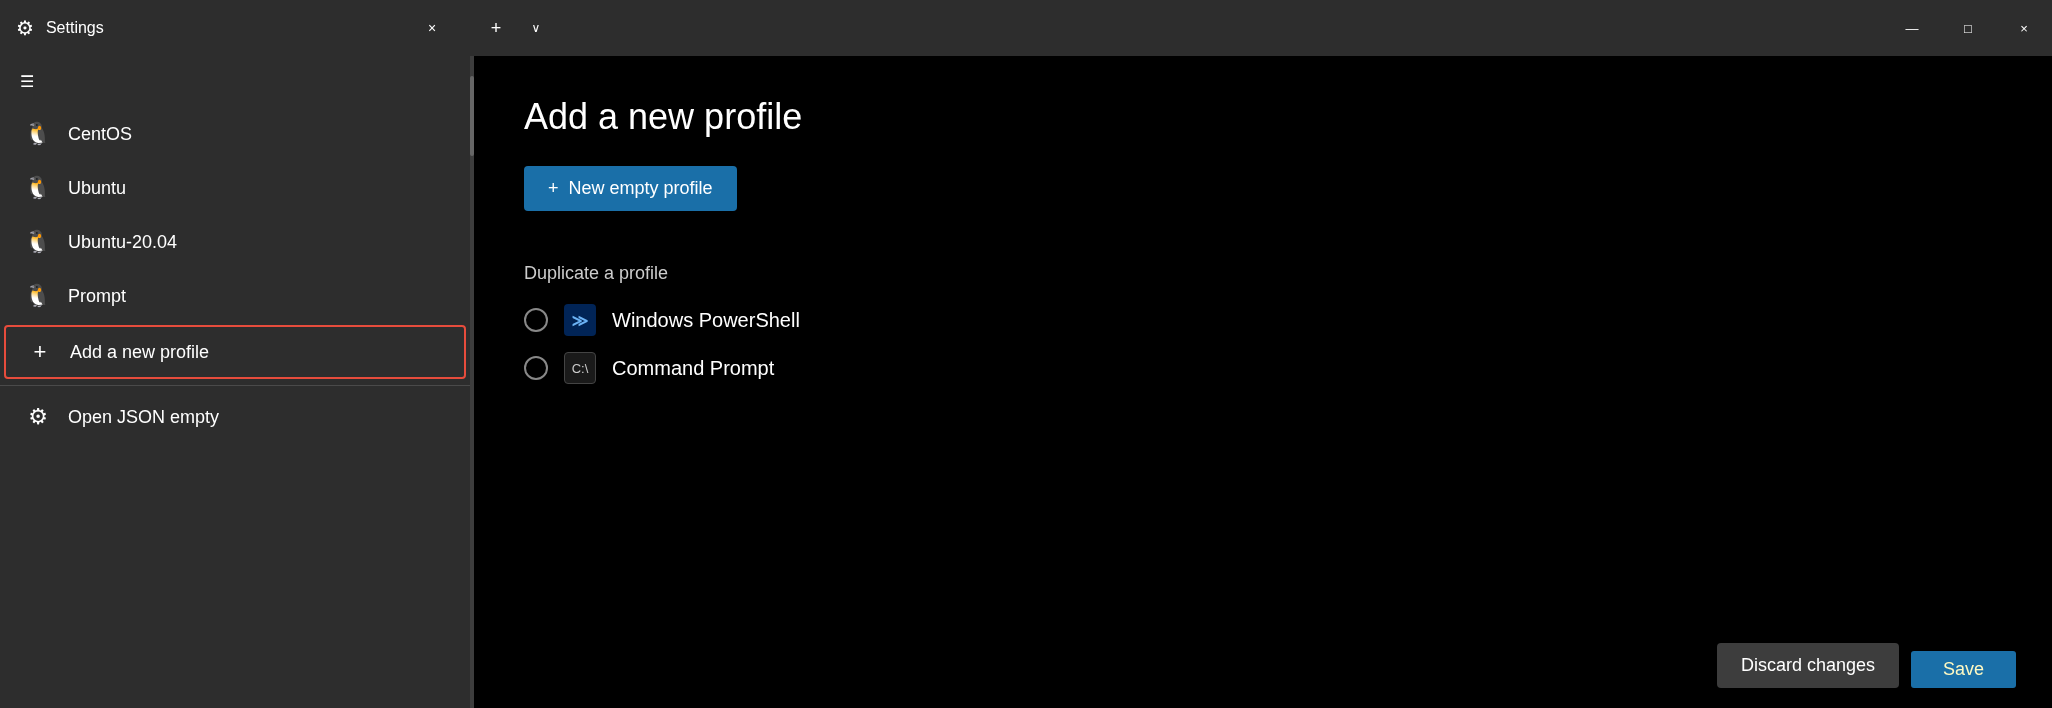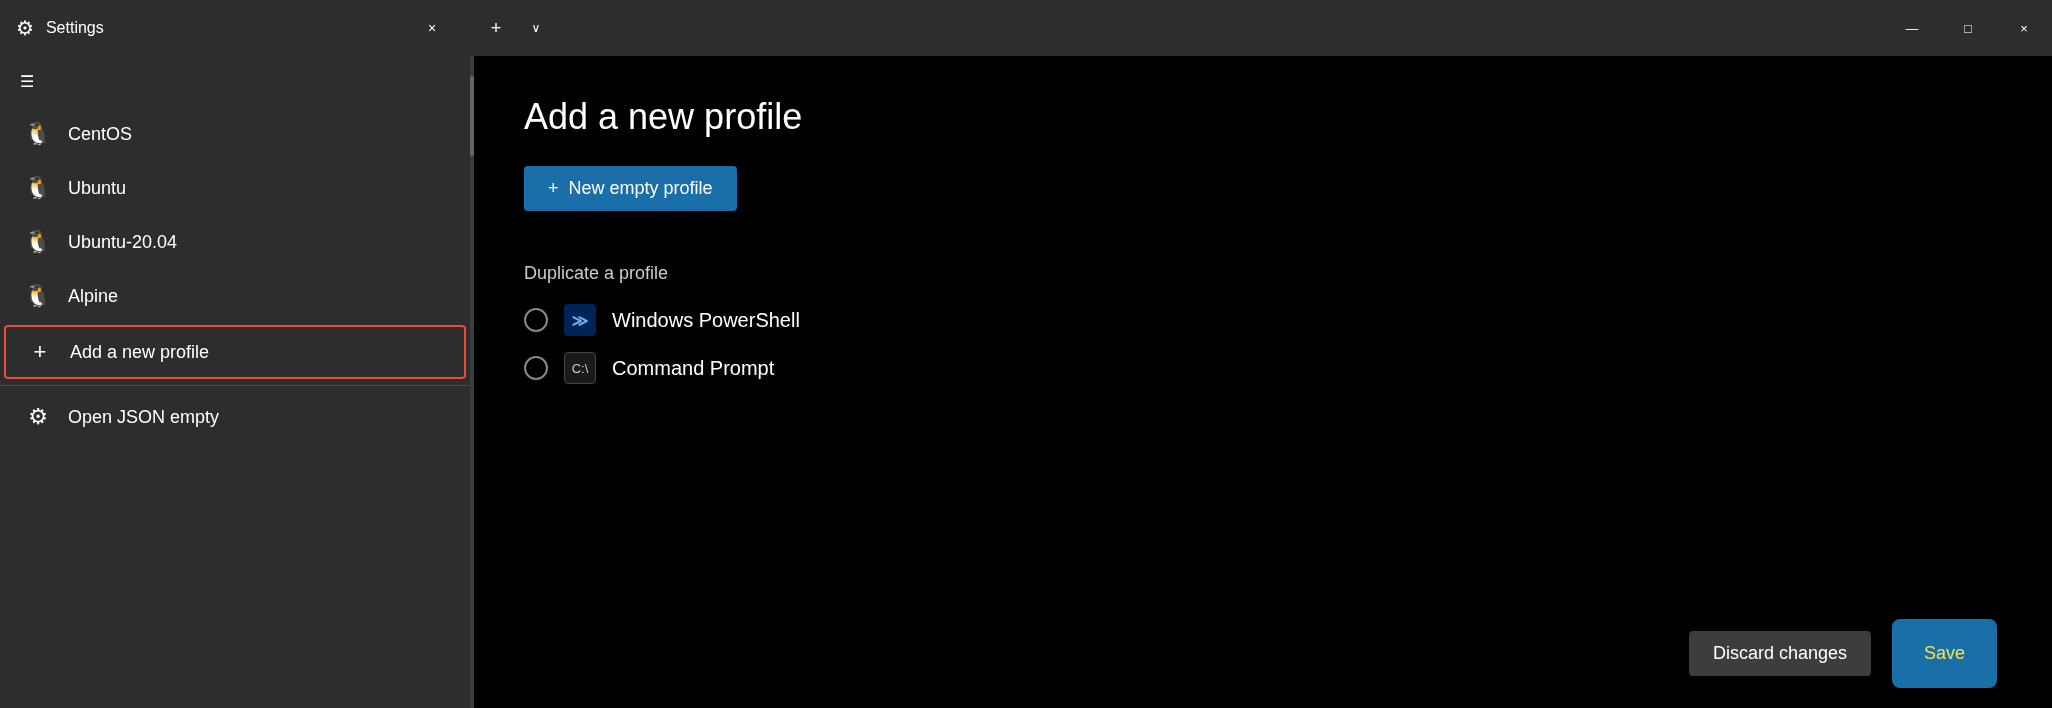--- a/index.html
+++ b/index.html
@@ -277,42 +277,42 @@
 
     .profile-name {
       font-size: 20px;
       color: #ffffff;
     }
 
     
     .bottom-bar {
       position: absolute;
       bottom: 20px;
-      right: 55px;
-      display: flex;
-      gap: 21px;
-      align-items: center;
+      right: 36px;
+      display: flex;
+      gap: 12px;
+      align-items: flex-end;
     }
 
     .discard-btn {
       background: #3d3d3d;
       color: #ffffff;
       border: none;
       border-radius: 4px;
       padding: 12px 24px;
       font-size: 18px;
       cursor: pointer;
     }
 
     .save-btn {
       background: #1a6fa8;
-      color: #fde047;
+      color: #fef9c3;
       border: none;
-      border-radius: 8px;
-      padding: 24px 32px;
+      border-radius: 3px;
+      padding: 8px 32px;
       font-size: 18px;
       cursor: pointer;
     }
     .ps-arrow {
       color: #6cb3f5;
       font-size: 16px;
       font-weight: bold;
     }
   </style>
 </head>
@@ -352,21 +352,21 @@
       <span>Ubuntu</span>
     </div>
 
     <div class="sidebar-item">
       <span class="sidebar-icon">🐧</span>
       <span>Ubuntu-20.04</span>
     </div>
 
     <div class="sidebar-item">
       <span class="sidebar-icon">🐧</span>
-      <span>Alpine</span>
+      <span>Prompt</span>
     </div>
 
     <div class="sidebar-item active-outlined">
       <span class="sidebar-icon">+</span>
       <span>Add a new profile</span>
     </div>
 
     <div class="sidebar-divider"></div>
 
     <div class="sidebar-bottom-item">

